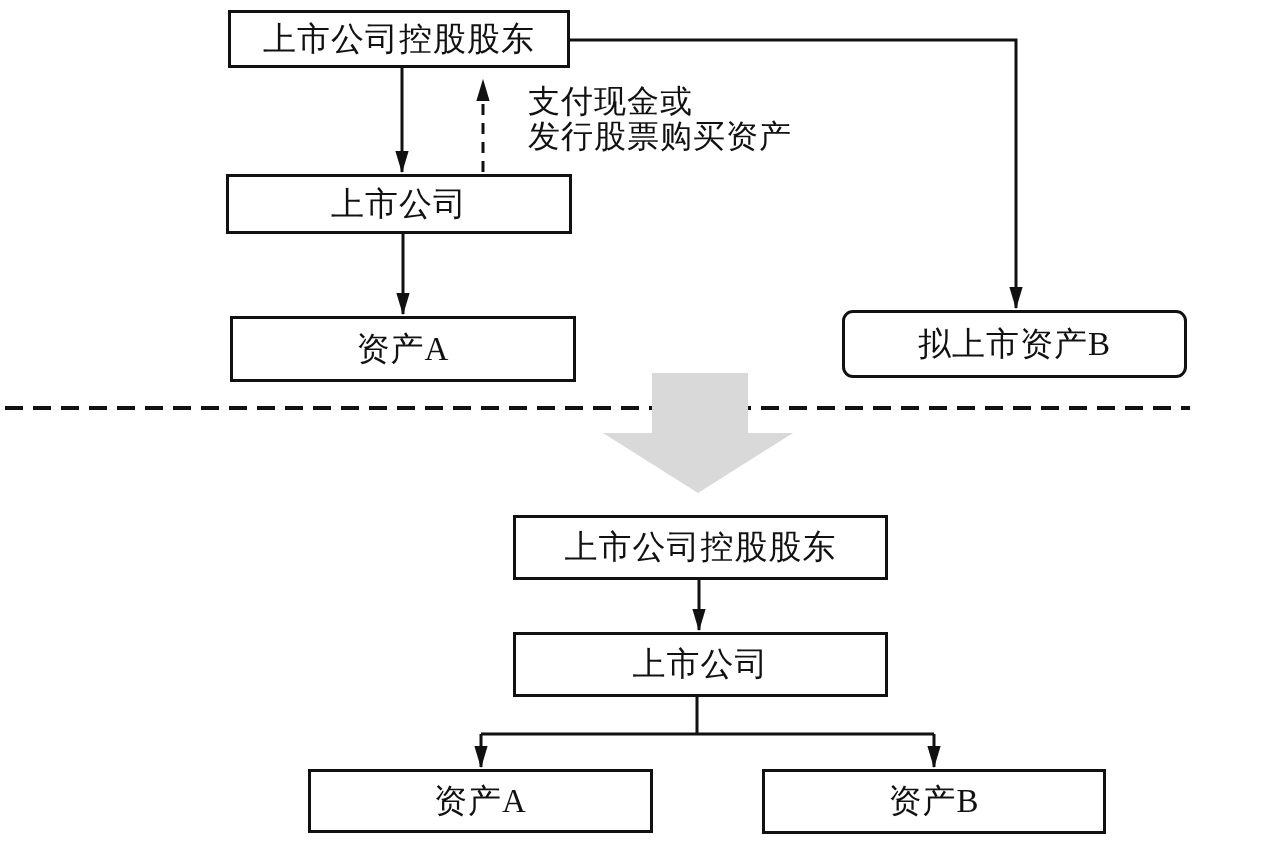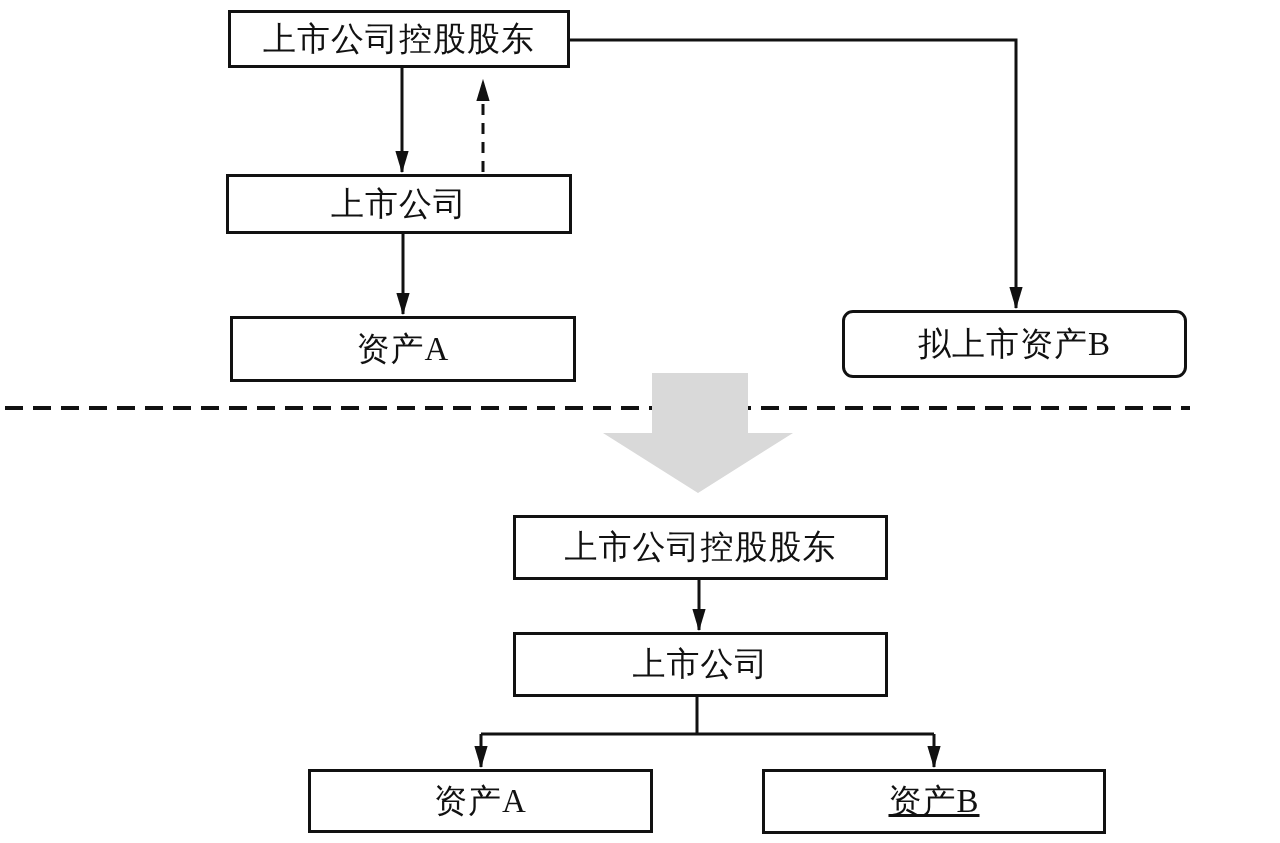--- a/index.html
+++ b/index.html
@@ -37,21 +37,21 @@
   }
   
   .b-shareholder-top { left: 228px; top: 10px;  width: 342px; height: 58px; }
   .b-listed-top      { left: 226px; top: 174px; width: 346px; height: 60px; }
   .b-asset-a-top     { left: 230px; top: 316px; width: 346px; height: 66px; }
   .b-asset-b-pre     { left: 842px; top: 310px; width: 345px; height: 68px; border-radius: 11px; }
   
   .b-shareholder-bot { left: 513px; top: 515px; width: 375px; height: 65px; }
   .b-listed-bot      { left: 513px; top: 632px; width: 375px; height: 65px; }
   .b-asset-a-bot     { left: 308px; top: 769px; width: 345px; height: 64px; }
-  .b-asset-b-bot     { left: 762px; top: 769px; width: 344px; height: 65px; text-decoration: underline; }
+  .b-asset-b-bot     { left: 762px; top: 769px; width: 344px; height: 65px; }
 
   .edge-label {
     position: absolute;
     left: 528px;
     top: 84px;
     font-size: 32px;
     line-height: 35px;
     letter-spacing: 1px;
     white-space: nowrap;
   }
@@ -99,20 +99,22 @@
 
   <div class="node b-asset-a-top">
     <span>资产A</span>
   </div>
 
   <div class="node b-asset-b-pre">
     <span>拟上市资产B</span>
   </div>
 
   <div class="edge-label">
+    <div>支付现金或</div>
+    <div>发行股票购买资产</div>
   </div>
 
   <div class="node b-shareholder-bot">
     <span>上市公司控股股东</span>
   </div>
 
   <div class="node b-listed-bot">
     <span>上市公司</span>
   </div>
 

